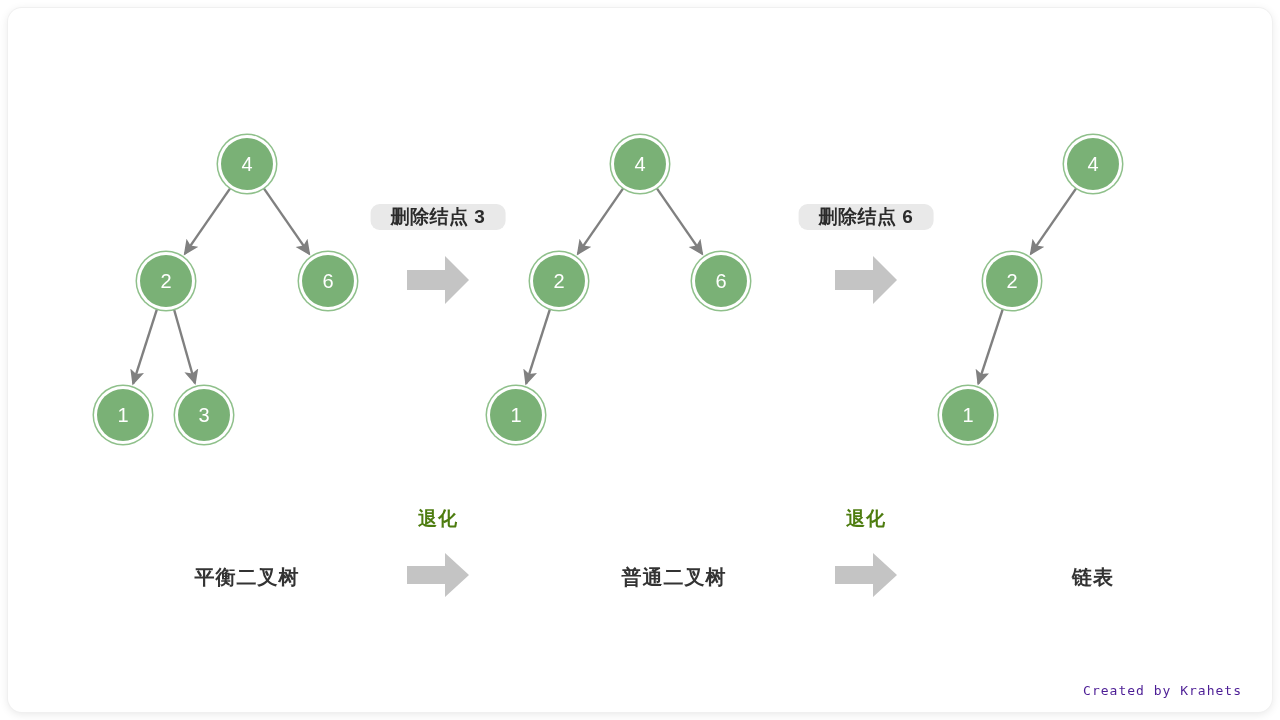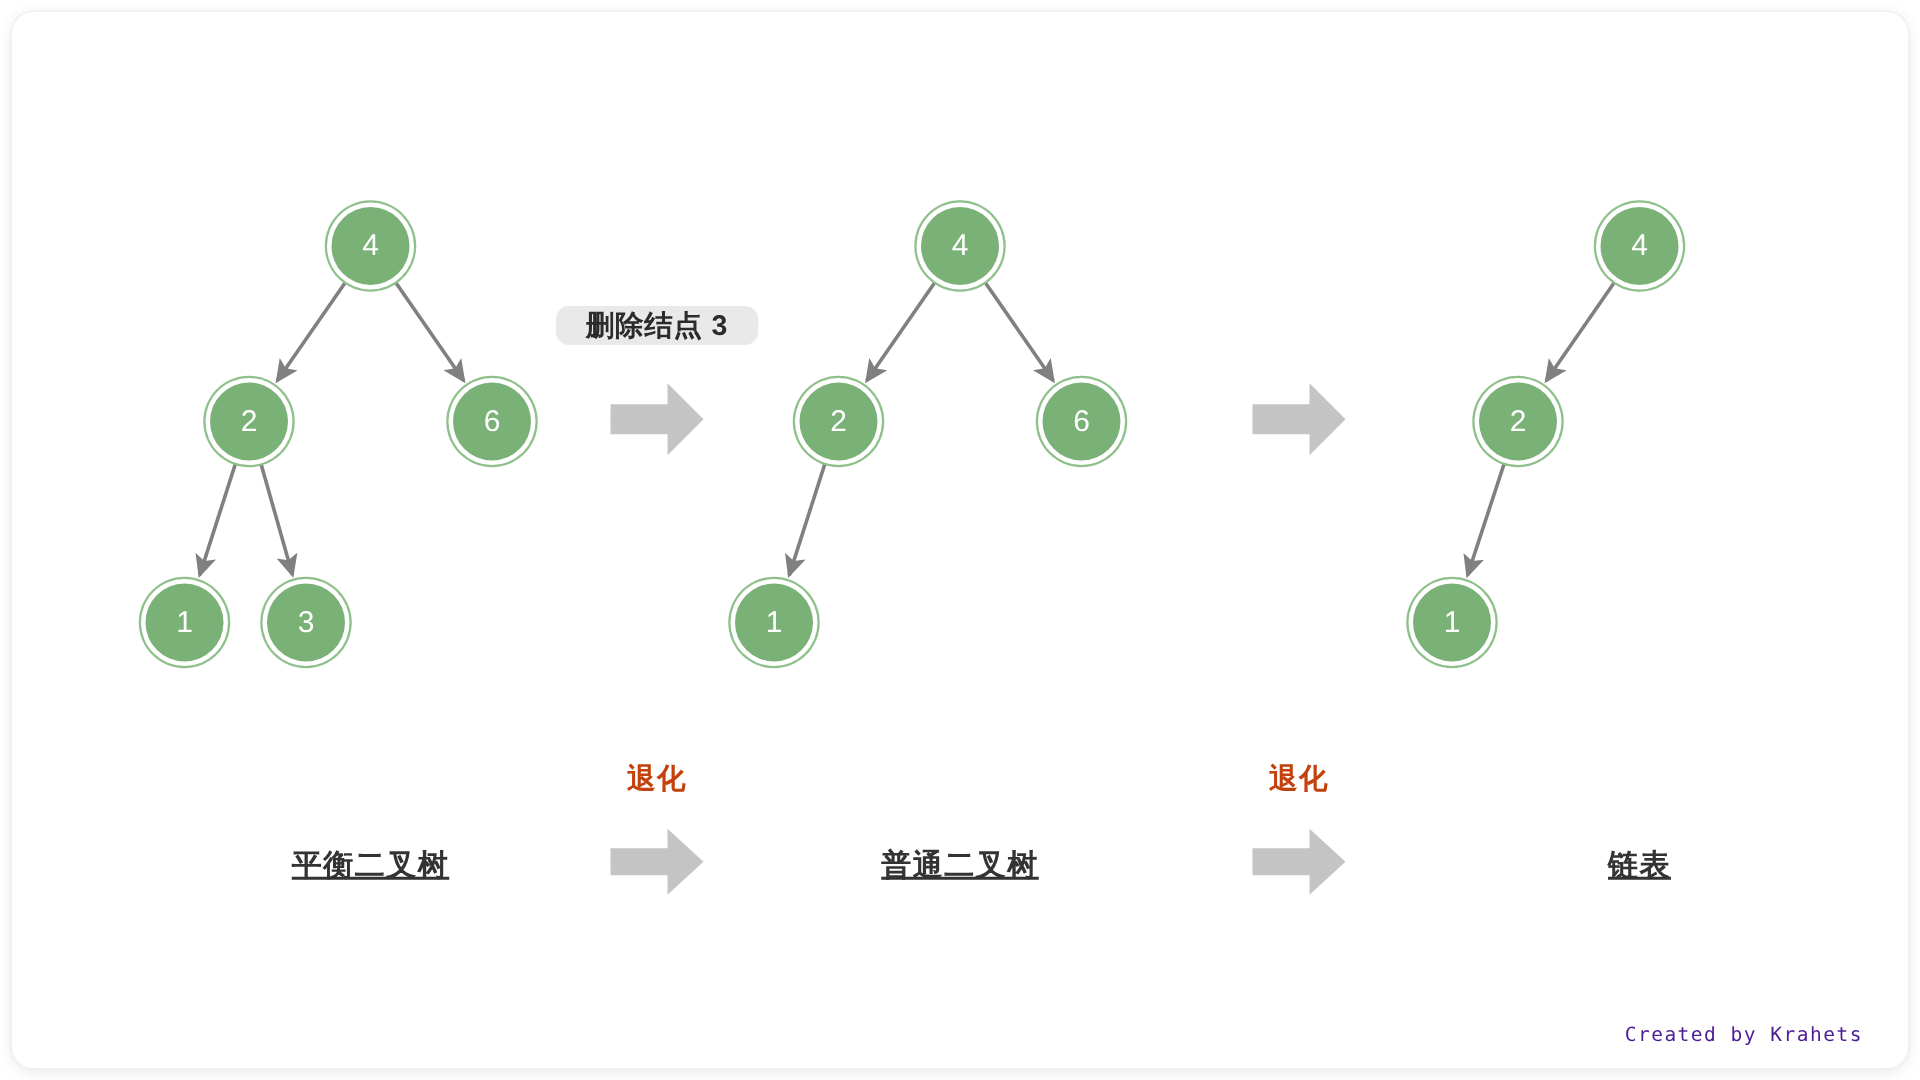--- a/index.html
+++ b/index.html
@@ -74,28 +74,27 @@
     transform: translate(-50%, -50%);
   }
   .cap-text {
     position: absolute;
     transform: translate(-50%, -50%);
     font-size: 20px;
     font-weight: bold;
     color: #333333;
     white-space: nowrap;
     letter-spacing: 1px;
-    text-decoration: underline;
   }
   .degrade-text {
     position: absolute;
     transform: translate(-50%, -50%);
     font-size: 19px;
     font-weight: bold;
-    color: #c2410c;
+    color: #4d7c0f;
     white-space: nowrap;
     letter-spacing: 1px;
   }
   .credit {
     position: absolute;
     right: 38px;
     bottom: 22px;
     font-family: "DejaVu Sans Mono", "Liberation Mono", monospace;
     font-size: 13px;
     color: #4c1d95;
@@ -142,20 +141,21 @@
         <div class="node" style="left: 968px; top: 415px;">1</div>
       </div>
 
     <div class="op-label" style="left:438px; top:217px;">删除结点  3</div>
     <div class="blockarrow" style="left:438px; top:282px;">
       <svg width="66" height="56" viewBox="0 0 66 56" aria-hidden="true">
         <path d="M2,18 L40,18 L40,4 L64,28 L40,52 L40,38 L2,38 Z" fill="#c4c4c4"></path>
       </svg>
     </div>
 
+    <div class="op-label" style="left:866px; top:217px;">删除结点  6</div>
     <div class="blockarrow" style="left:866px; top:282px;">
       <svg width="66" height="56" viewBox="0 0 66 56" aria-hidden="true">
         <path d="M2,18 L40,18 L40,4 L64,28 L40,52 L40,38 L2,38 Z" fill="#c4c4c4"></path>
       </svg>
     </div>
 
     <div class="degrade-text" style="left:438px; top:519px;">退化</div>
     <div class="blockarrow" style="left:438px; top:577px;">
       <svg width="66" height="50" viewBox="0 0 66 50" aria-hidden="true">
         <path d="M2,16 L40,16 L40,3 L64,25 L40,47 L40,34 L2,34 Z" fill="#c4c4c4"></path>
@@ -163,18 +163,18 @@
     </div>
 
     <div class="degrade-text" style="left:866px; top:519px;">退化</div>
     <div class="blockarrow" style="left:866px; top:577px;">
       <svg width="66" height="50" viewBox="0 0 66 50" aria-hidden="true">
         <path d="M2,16 L40,16 L40,3 L64,25 L40,47 L40,34 L2,34 Z" fill="#c4c4c4"></path>
       </svg>
     </div>
 
     <div class="cap-text" style="left:247px; top:577px;">平衡二叉树</div>
-    <div class="cap-text" style="left:640px; top:577px;">普通二叉树</div>
+    <div class="cap-text" style="left:674px; top:577px;">普通二叉树</div>
     <div class="cap-text" style="left:1093px; top:577px;text-align:right;">链表</div>
 
     <div class="credit">Created by Krahets</div>
   </div>
 </div>
 
 </body></html>

